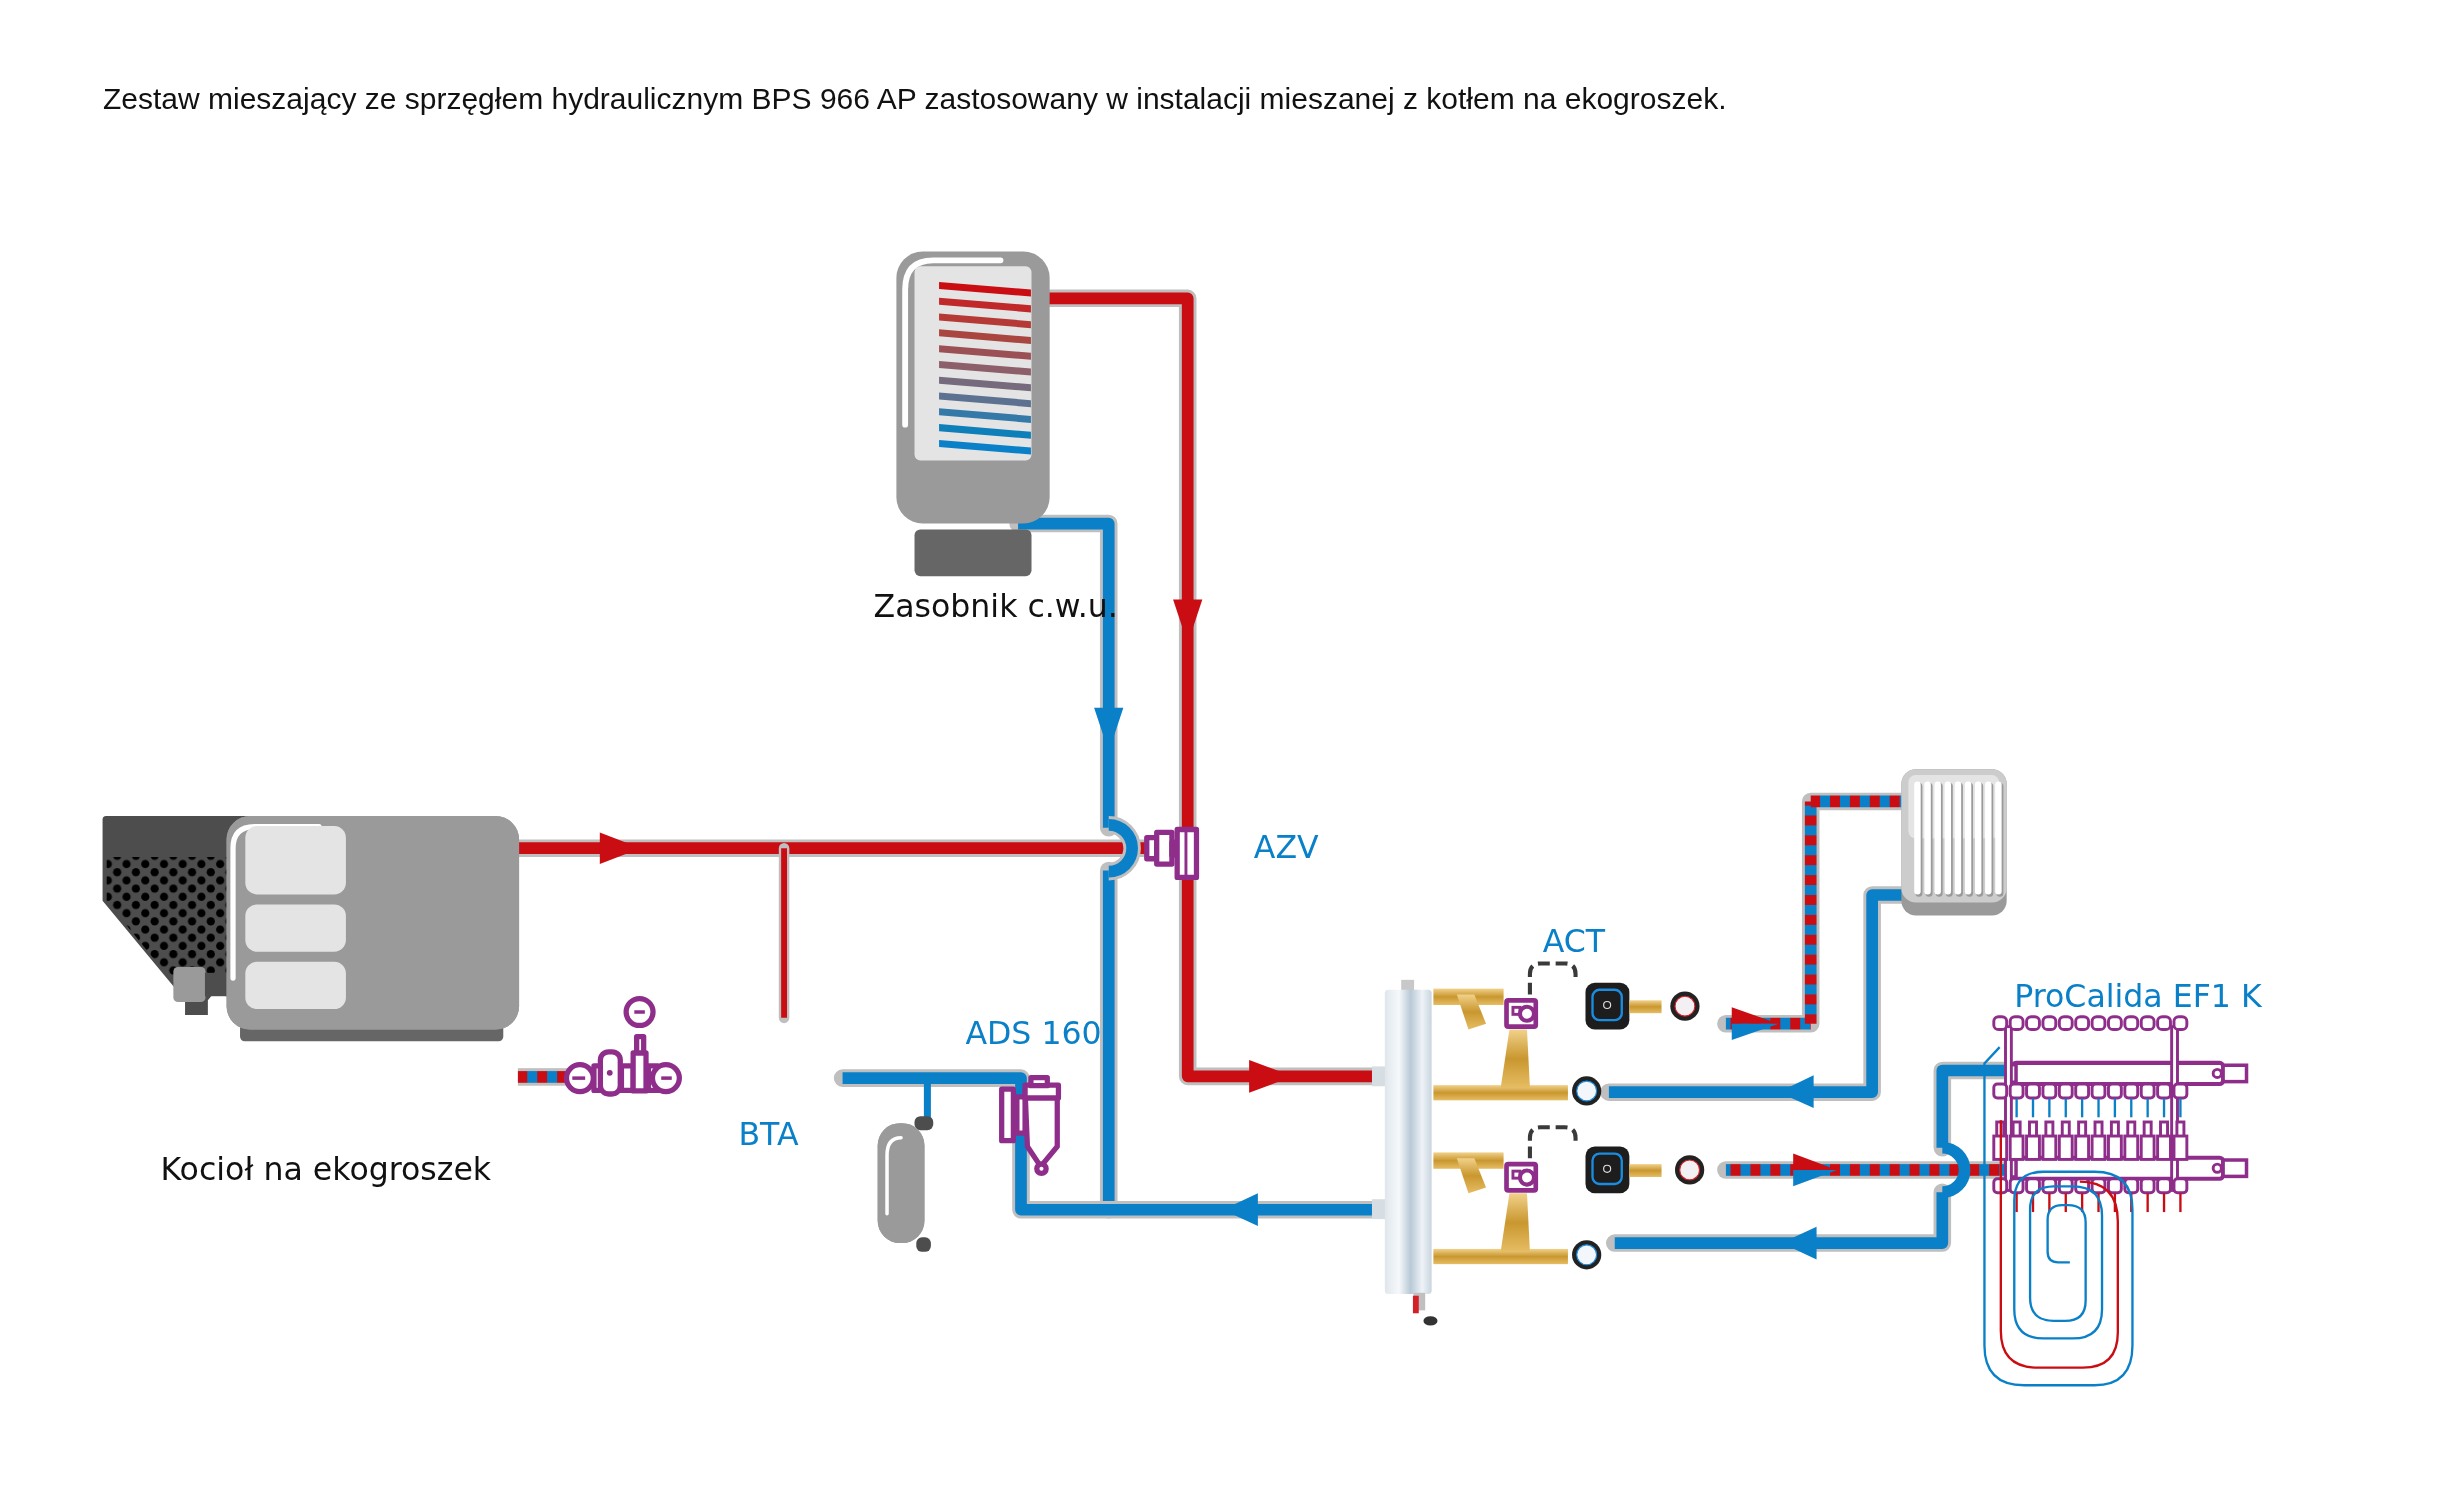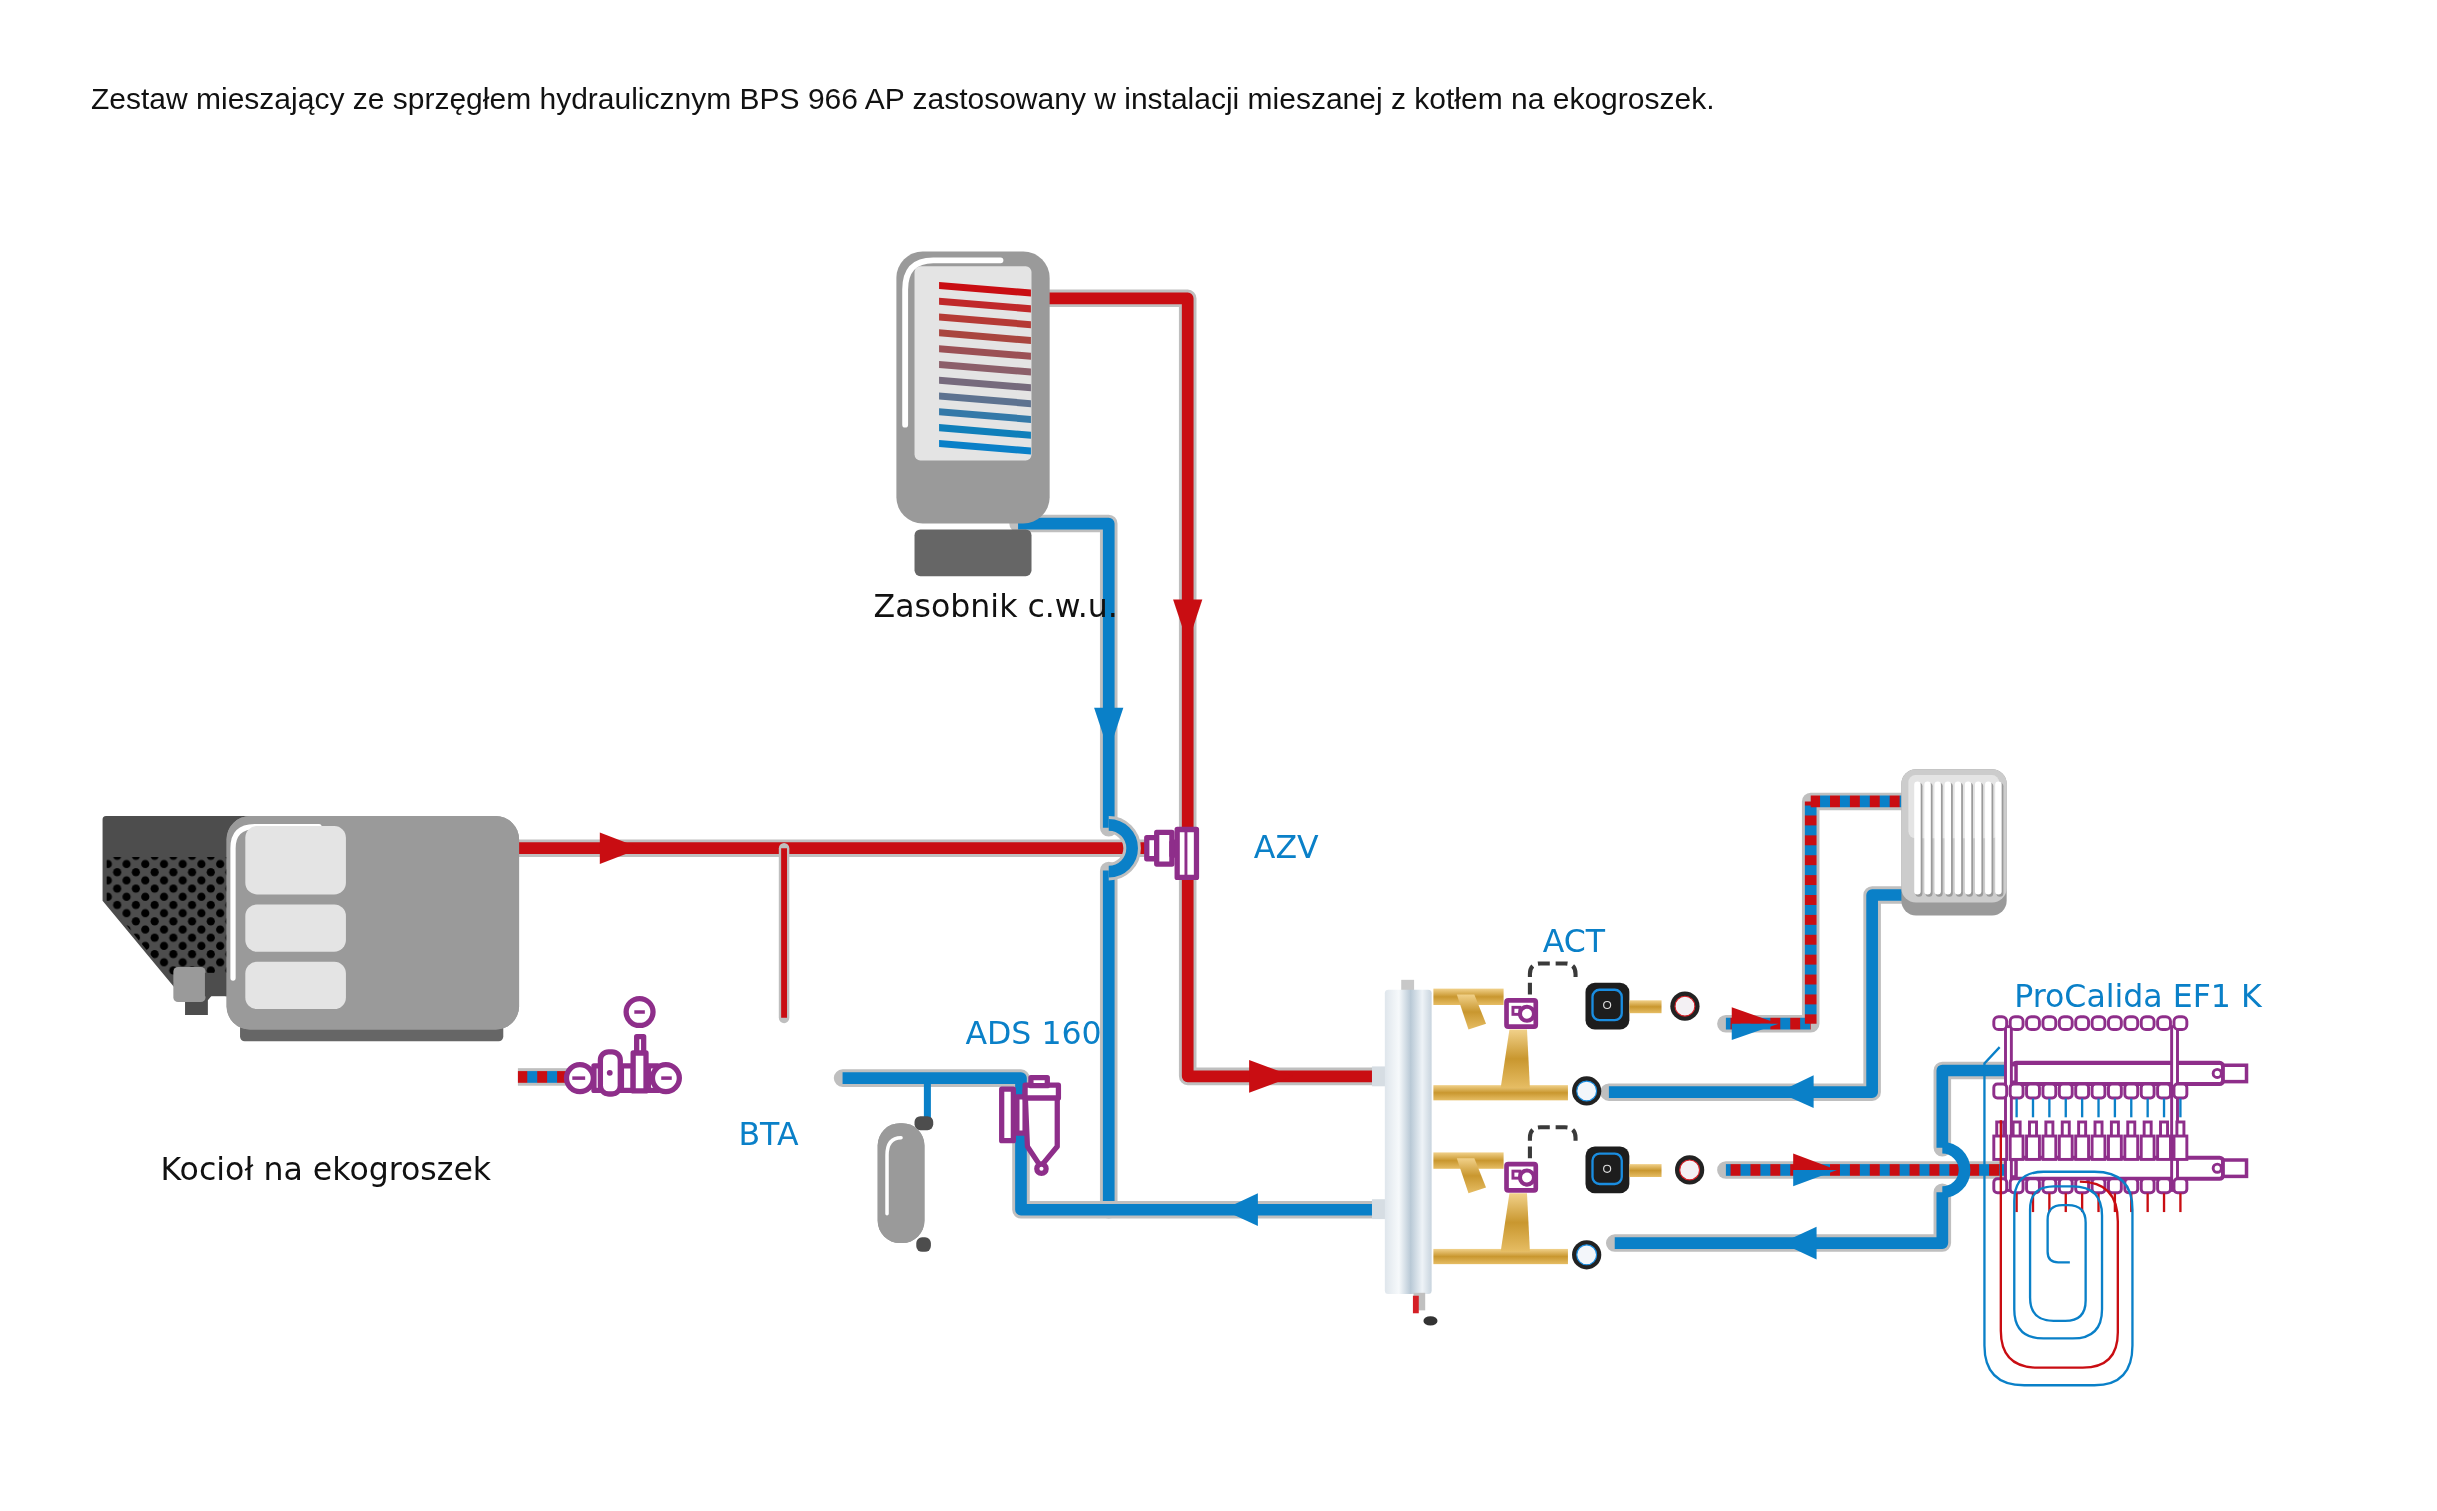--- a/index.html
+++ b/index.html
@@ -1,18 +1,18 @@
 <!DOCTYPE html>
 <html style="font-size:9.4px"><head>
 <meta charset="utf-8">
 <style>
   html, body { margin: 0; padding: 0; background: #ffffff; }
   body { width: 2438px; height: 1511px; position: relative; overflow: hidden;
          font-family: "Liberation Sans", "DejaVu Sans", sans-serif; }
-  #title { position: absolute; left: 91px; top: 82px; font-size: 30px; color: #111; }
+  #title { position: absolute; left: 103px; top: 82px; font-size: 30px; color: #111; }
   svg#diagram { position: absolute; left: 0; top: 0; }
   .lbl { font-family: "DejaVu Sans", "Liberation Sans", sans-serif; font-size: 54px; }
   .lbl-dark { fill: #111111; }
   .lbl-blue { fill: #0a80c8; }
   .outline { fill: none; stroke: #bfbfbf; stroke-linejoin: round; stroke-linecap: round; }
   .hot { fill: none; stroke: #c90d12; stroke-linejoin: round; }
   .cold { fill: none; stroke: #0a80c8; stroke-linejoin: round; }
   .purple-fill { fill: #fff; stroke: #8e2e8a; stroke-width: 9; stroke-linejoin: round; }
 </style>
 </head>

